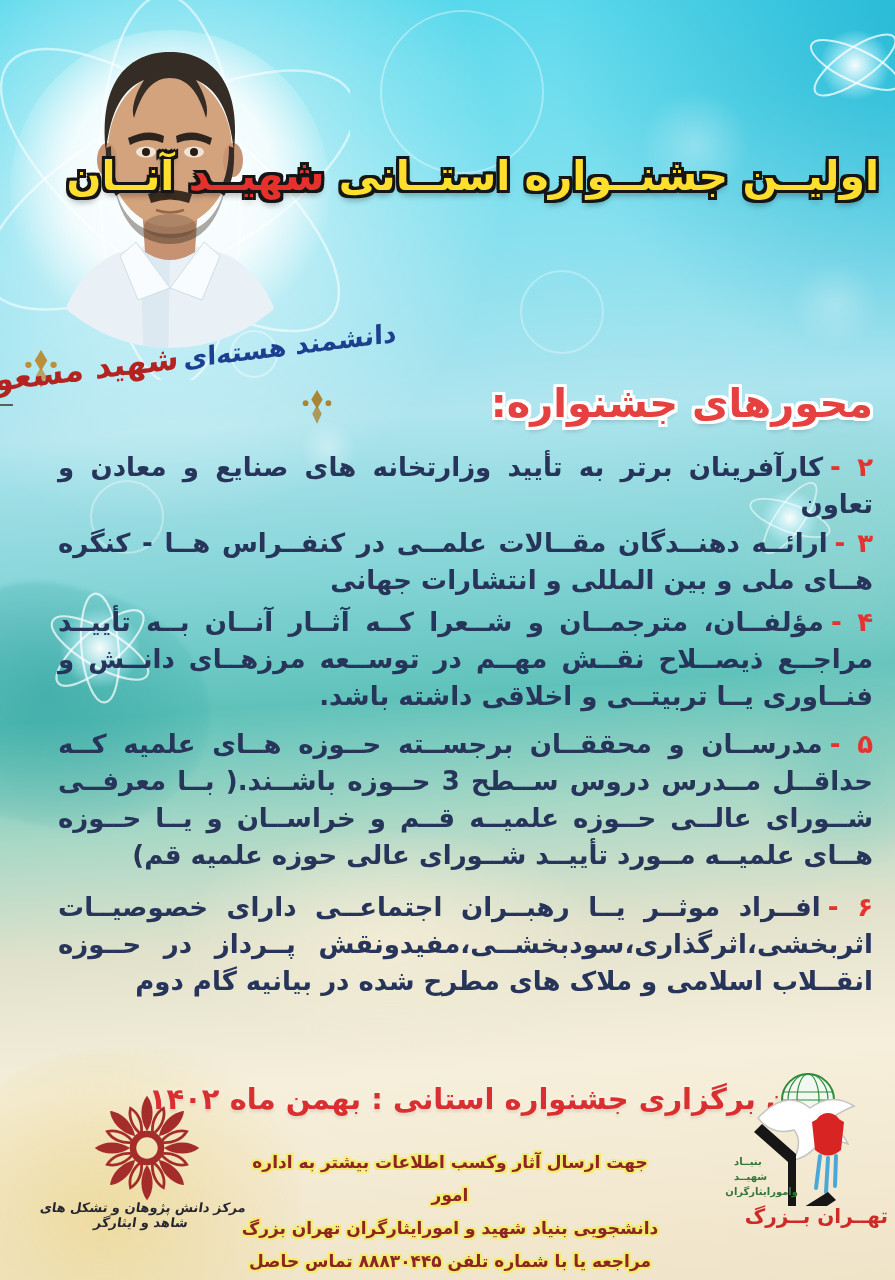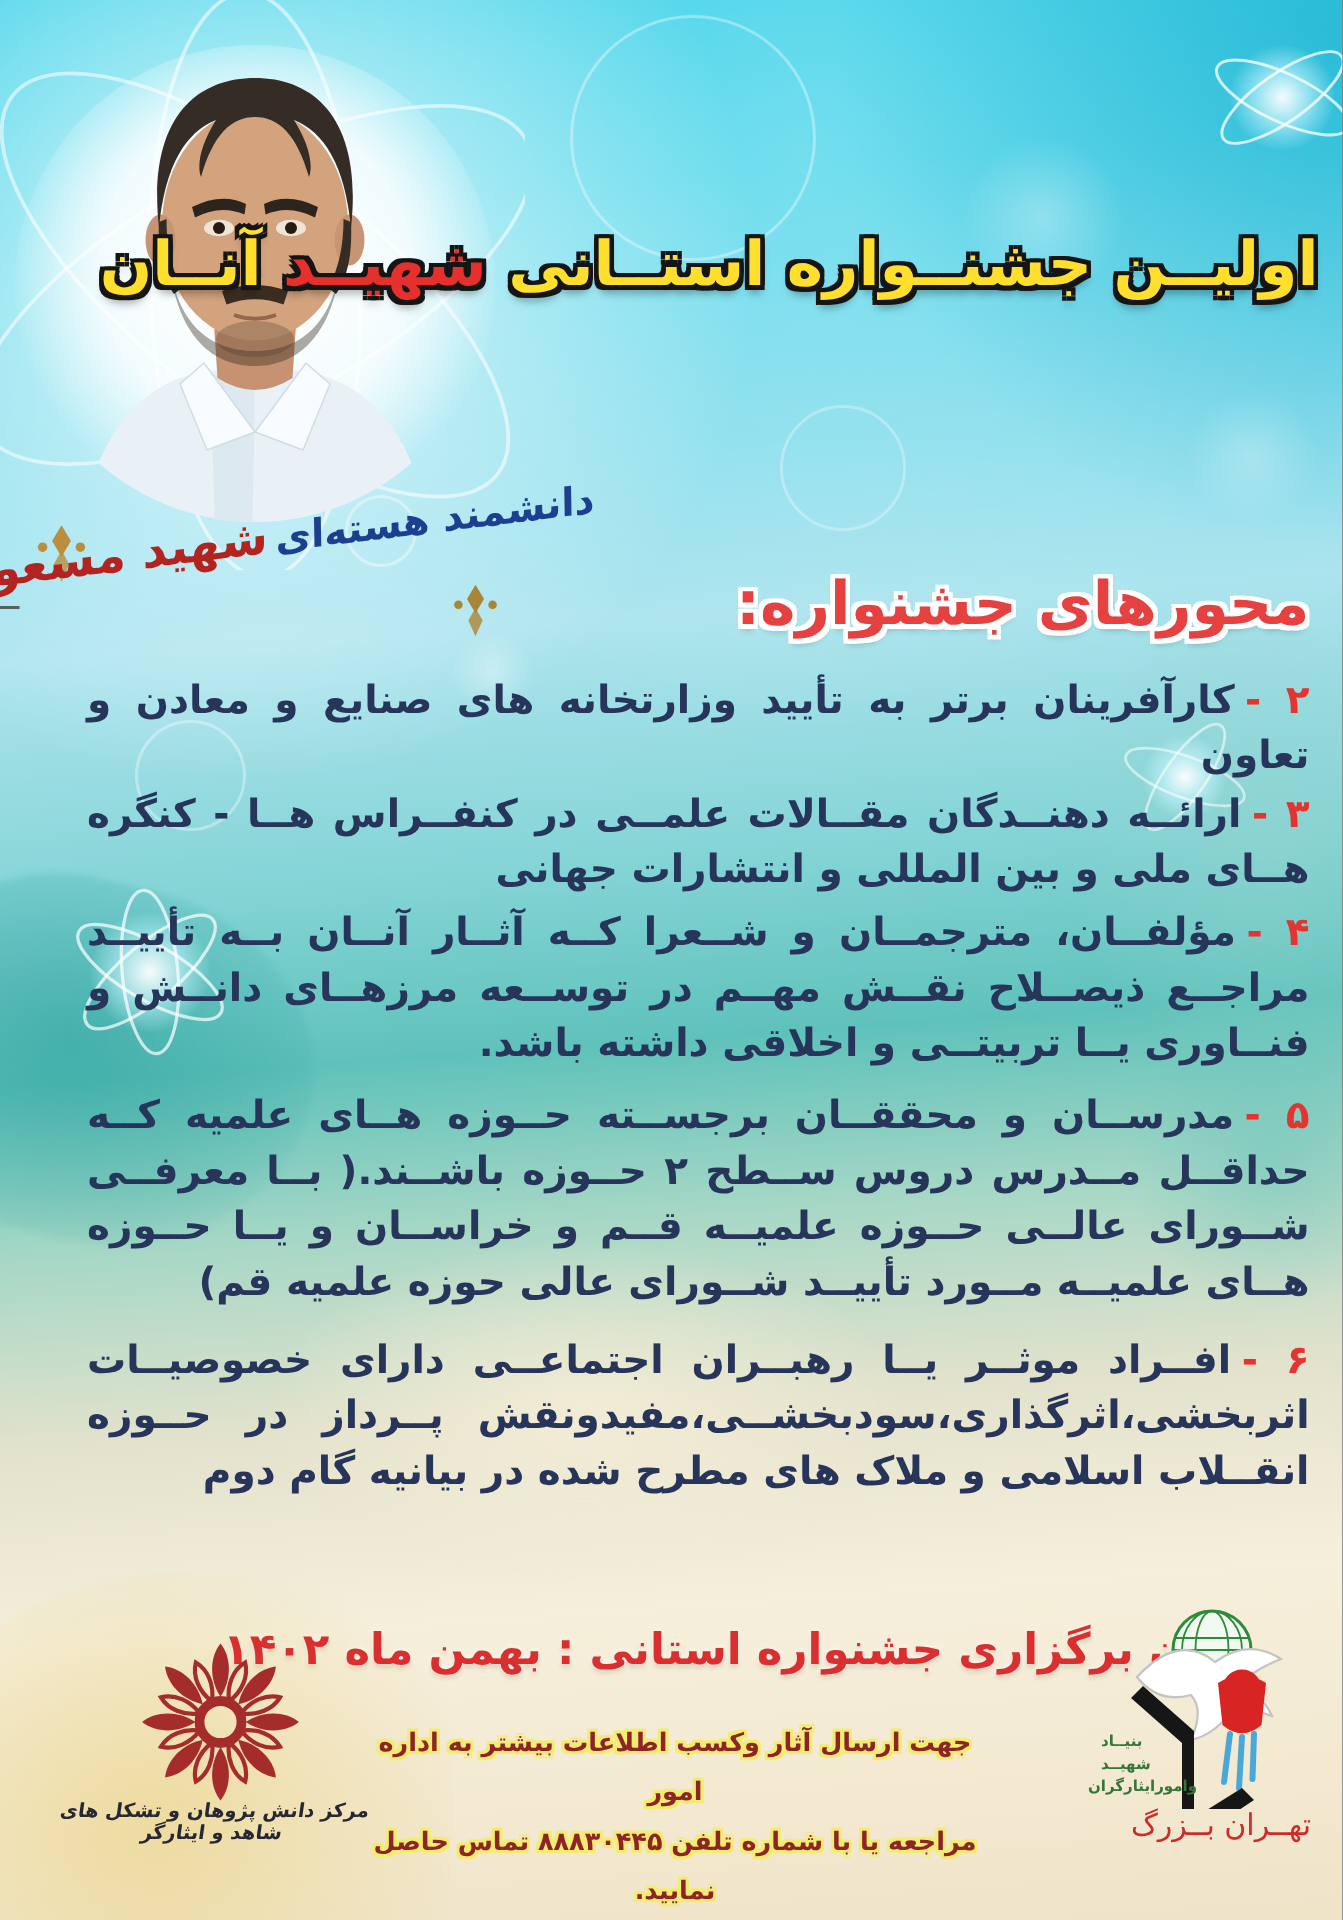--- a/index.html
+++ b/index.html
@@ -73,22 +73,22 @@
   .left-logo-caption{position:absolute;left:26px;top:1200px;width:232px;text-align:center;
     font-size:13px;font-weight:bold;color:#262733;transform:skewX(-8deg);}
   
   .contact-note{position:absolute;left:232px;top:1146px;width:436px;text-align:center;
     font-size:17px;font-weight:bold;color:#8e2426;line-height:33px;
     text-shadow:-2px -2px 0 #f2ec72,2px -2px 0 #f2ec72,-2px 2px 0 #f2ec72,2px 2px 0 #f2ec72,-2px 0 0 #f2ec72,2px 0 0 #f2ec72,0 -2px 0 #f2ec72,0 2px 0 #f2ec72;}
   
   .right-logo{left:700px;top:1066px;width:188px;height:205px;}
   .rl-lines{position:absolute;left:34px;top:88px;width:64px;text-align:left;line-height:15px;}
   .rl-lines span{display:block;font-size:10px;font-weight:bold;color:#35753a;}
-  .rl-region{position:absolute;left:40px;top:138px;width:148px;text-align:center;
-    font-size:20px;font-weight:normal;color:#cf2a28;letter-spacing:1px;}
+  .rl-region{position:absolute;left:40px;top:138px;width:148px;
+    font-size:20px;font-weight:bold;color:#cf2a28;letter-spacing:1px;}
 </style>
 </head>
 <body>
 
 <div class="poster">
 
   <div class="splash splash-teal-left"></div>
   <div class="splash splash-teal-right"></div>
   <div class="splash splash-teal-right2"></div>
   <div class="splash splash-yellow"></div>
@@ -217,21 +217,21 @@
     <span class="hl-red">شهیــد</span>
     <span>آنــان</span>
   </div>
 
   <div class="section-heading">محورهای جشنواره:</div>
 
   <div class="topic-list">
     <p class="t2"><span class="topic-num">۲ -</span><span>کارآفرینان برتر به تأیید وزارتخانه های صنایع و معادن و تعاون</span></p>
     <p class="t3"><span class="topic-num">۳ -</span><span>ارائــه دهنــدگان مقــالات علمــی در کنفــراس هــا - کنگره هــای ملی و بین المللی و انتشارات جهانی</span></p>
     <p class="t4"><span class="topic-num">۴ -</span><span>مؤلفــان، مترجمــان و شــعرا کــه آثــار آنــان بــه تأییــد مراجــع ذیصــلاح نقــش مهــم در توســعه مرزهــای دانــش و فنــاوری یــا تربیتــی و اخلاقی داشته باشد.</span></p>
-    <p class="t5"><span class="topic-num">۵ -</span><span>مدرســان و محققــان برجســته حــوزه هــای علمیه کــه حداقــل مــدرس دروس ســطح ۲ حــوزه باشــند.( بــا معرفــی شــورای عالــی حــوزه علمیــه قــم و خراســان و یــا حــوزه هــای علمیــه مــورد تأییــد شــورای عالی حوزه علمیه قم)</span></p>
+    <p class="t5"><span class="topic-num">۵ -</span><span>مدرســان و محققــان برجســته حــوزه هــای علمیه کــه حداقــل مــدرس دروس ســطح 3 حــوزه باشــند.( بــا معرفــی شــورای عالــی حــوزه علمیــه قــم و خراســان و یــا حــوزه هــای علمیــه مــورد تأییــد شــورای عالی حوزه علمیه قم)</span></p>
     <p class="t6"><span class="topic-num">۶ -</span><span>افــراد موثــر یــا رهبــران اجتماعــی دارای خصوصیــات اثربخشی،اثرگذاری،سودبخشــی،مفیدونقش پــرداز در حــوزه انقــلاب اسلامی و ملاک های مطرح شده در بیانیه گام دوم</span></p>
   </div>
 
   <div class="deadline dl2">زمان برگزاری جشنواره استانی : بهمن ماه ۱۴۰۲</div>
 
   <div class="layer left-logo">
     <svg width="126" height="112" viewBox="0 0 120 120">
       <g>
         <g fill="#a42d2b">
           <g transform="rotate(0 60 60)">
@@ -286,20 +286,21 @@
             </g>
         </g>
         <circle cx="60" cy="60" r="15" fill="none" stroke="#a42d2b" stroke-width="7"></circle>
       </g>
     </svg>
   </div>
   <div class="left-logo-caption">مرکز دانش پژوهان و تشکل های شاهد و ایثارگر</div>
 
   <div class="contact-note">
     <div>جهت ارسال آثار وکسب اطلاعات بیشتر به اداره امور</div>
+    <div>دانشجویی بنیاد شهید و امورایثارگران تهران بزرگ</div>
     <div>مراجعه یا با شماره تلفن ۸۸۸۳۰۴۴۵ تماس حاصل نمایید.</div>
   </div>
 
   <div class="layer right-logo">
     <svg width="188" height="140" viewBox="0 0 188 140">
 
       <circle cx="108" cy="34" r="26" fill="#f2f9f1" stroke="#2e8b3a" stroke-width="2"></circle>
       <g fill="none" stroke="#2e8b3a" stroke-width="1.2">
         <ellipse cx="108" cy="34" rx="11" ry="26"></ellipse>
         <ellipse cx="108" cy="34" rx="20" ry="26"></ellipse>

